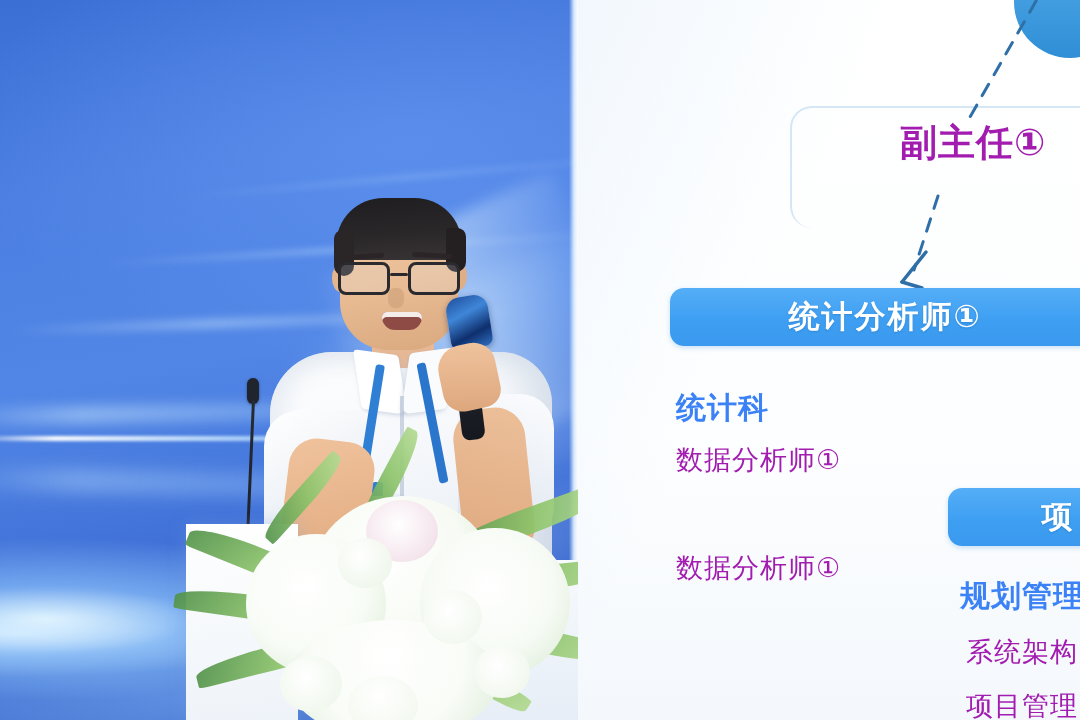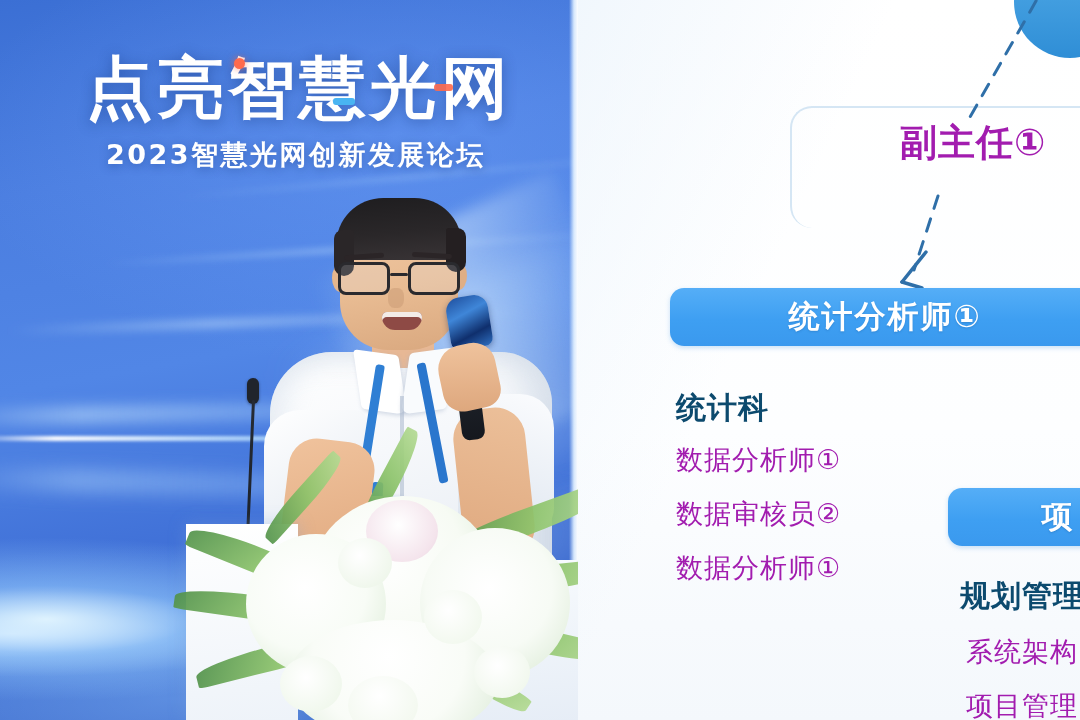--- a/index.html
+++ b/index.html
@@ -170,21 +170,21 @@
     color:#a21caf;letter-spacing:1px;white-space:nowrap;
     text-shadow:0 1px 1px rgba(255,255,255,.9);}
 
   .pill{position:absolute;border-radius:14px;
     background:linear-gradient(180deg,#55aef7 0%,#3e9ff2 55%,#3a99ee 100%);
     box-shadow:0 2px 5px rgba(70,150,225,.28);
     display:flex;align-items:center;justify-content:center;}
   .pill-text{font-size:31px;font-weight:700;color:#ffffff;letter-spacing:2px;white-space:nowrap;
     text-shadow:0 1px 2px rgba(30,95,160,.35);}
 
-  .dept-title{position:absolute;font-size:30px;font-weight:700;color:#0c4a6e;letter-spacing:1px;white-space:nowrap;}
+  .dept-title{position:absolute;font-size:30px;font-weight:700;color:#3b82f6;letter-spacing:1px;white-space:nowrap;}
   .dept-item{position:absolute;font-size:27px;font-weight:400;color:#a21caf;letter-spacing:1px;white-space:nowrap;}
 
   .blue-circle{position:absolute;left:1014px;top:-54px;width:112px;height:112px;border-radius:50%;
     background:linear-gradient(180deg,#53ace8,#2f8ed6);}
 
   .dash-svg{position:absolute;left:578px;top:0;width:502px;height:720px;pointer-events:none;}
 </style>
 </head>
 <body>
 
@@ -196,27 +196,20 @@
     <div class="bd-streak s3"></div>
     <div class="bd-streak s4"></div>
     <div class="bd-streak s5"></div>
     <div class="bd-streak s6"></div>
     <div class="bd-streak s7"></div>
     <div class="bd-streak s8"></div>
     <div class="bd-streak s9"></div>
     <div class="bd-edge"></div>
   </div>
 
-  <div class="logo-wrap">
-    <div class="logo-title">点亮智慧光网</div>
-    <div class="logo-dot"></div>
-    <div class="logo-dash"></div>
-    <div class="logo-dash2"></div>
-    <div class="logo-sub">2023智慧光网创新发展论坛</div>
-  </div>
 
   <div class="mic-stand">
     <div class="mic-head"></div>
     <div class="mic-neck"></div>
   </div>
 
   <div class="person">
     <div class="shirt"></div>
     <div class="sleeve-l"></div>
     <div class="sleeve-r"></div>
@@ -297,21 +290,20 @@
     <path d="M 324 282 L 348 252" stroke="#2f6fa8" stroke-width="3.5" fill="none" stroke-linecap="round"></path>
     <path d="M 324 282 L 344 288" stroke="#2f6fa8" stroke-width="3.5" fill="none" stroke-linecap="round"></path>
   </svg>
 
   <div class="pill" style="left:670px;top:288px;width:430px;height:58px;">
     <span class="pill-text">统计分析师①</span>
   </div>
 
   <div class="dept-title" style="left:676px;top:388px;">统计科</div>
   <div class="dept-item" style="left:676px;top:442px;">数据分析师①</div>
-  <div class="dept-item" style="left:676px;top:496px;">数据审核员②</div>
   <div class="dept-item" style="left:676px;top:550px;">数据分析师①</div>
 
   <div class="pill" style="left:948px;top:488px;width:220px;height:58px;">
     <span class="pill-text">项</span>
   </div>
 
   <div class="dept-title" style="left:960px;top:576px;">规划管理</div>
   <div class="dept-item" style="left:966px;top:634px;">系统架构</div>
   <div class="dept-item" style="left:966px;top:688px;">项目管理</div>
 

